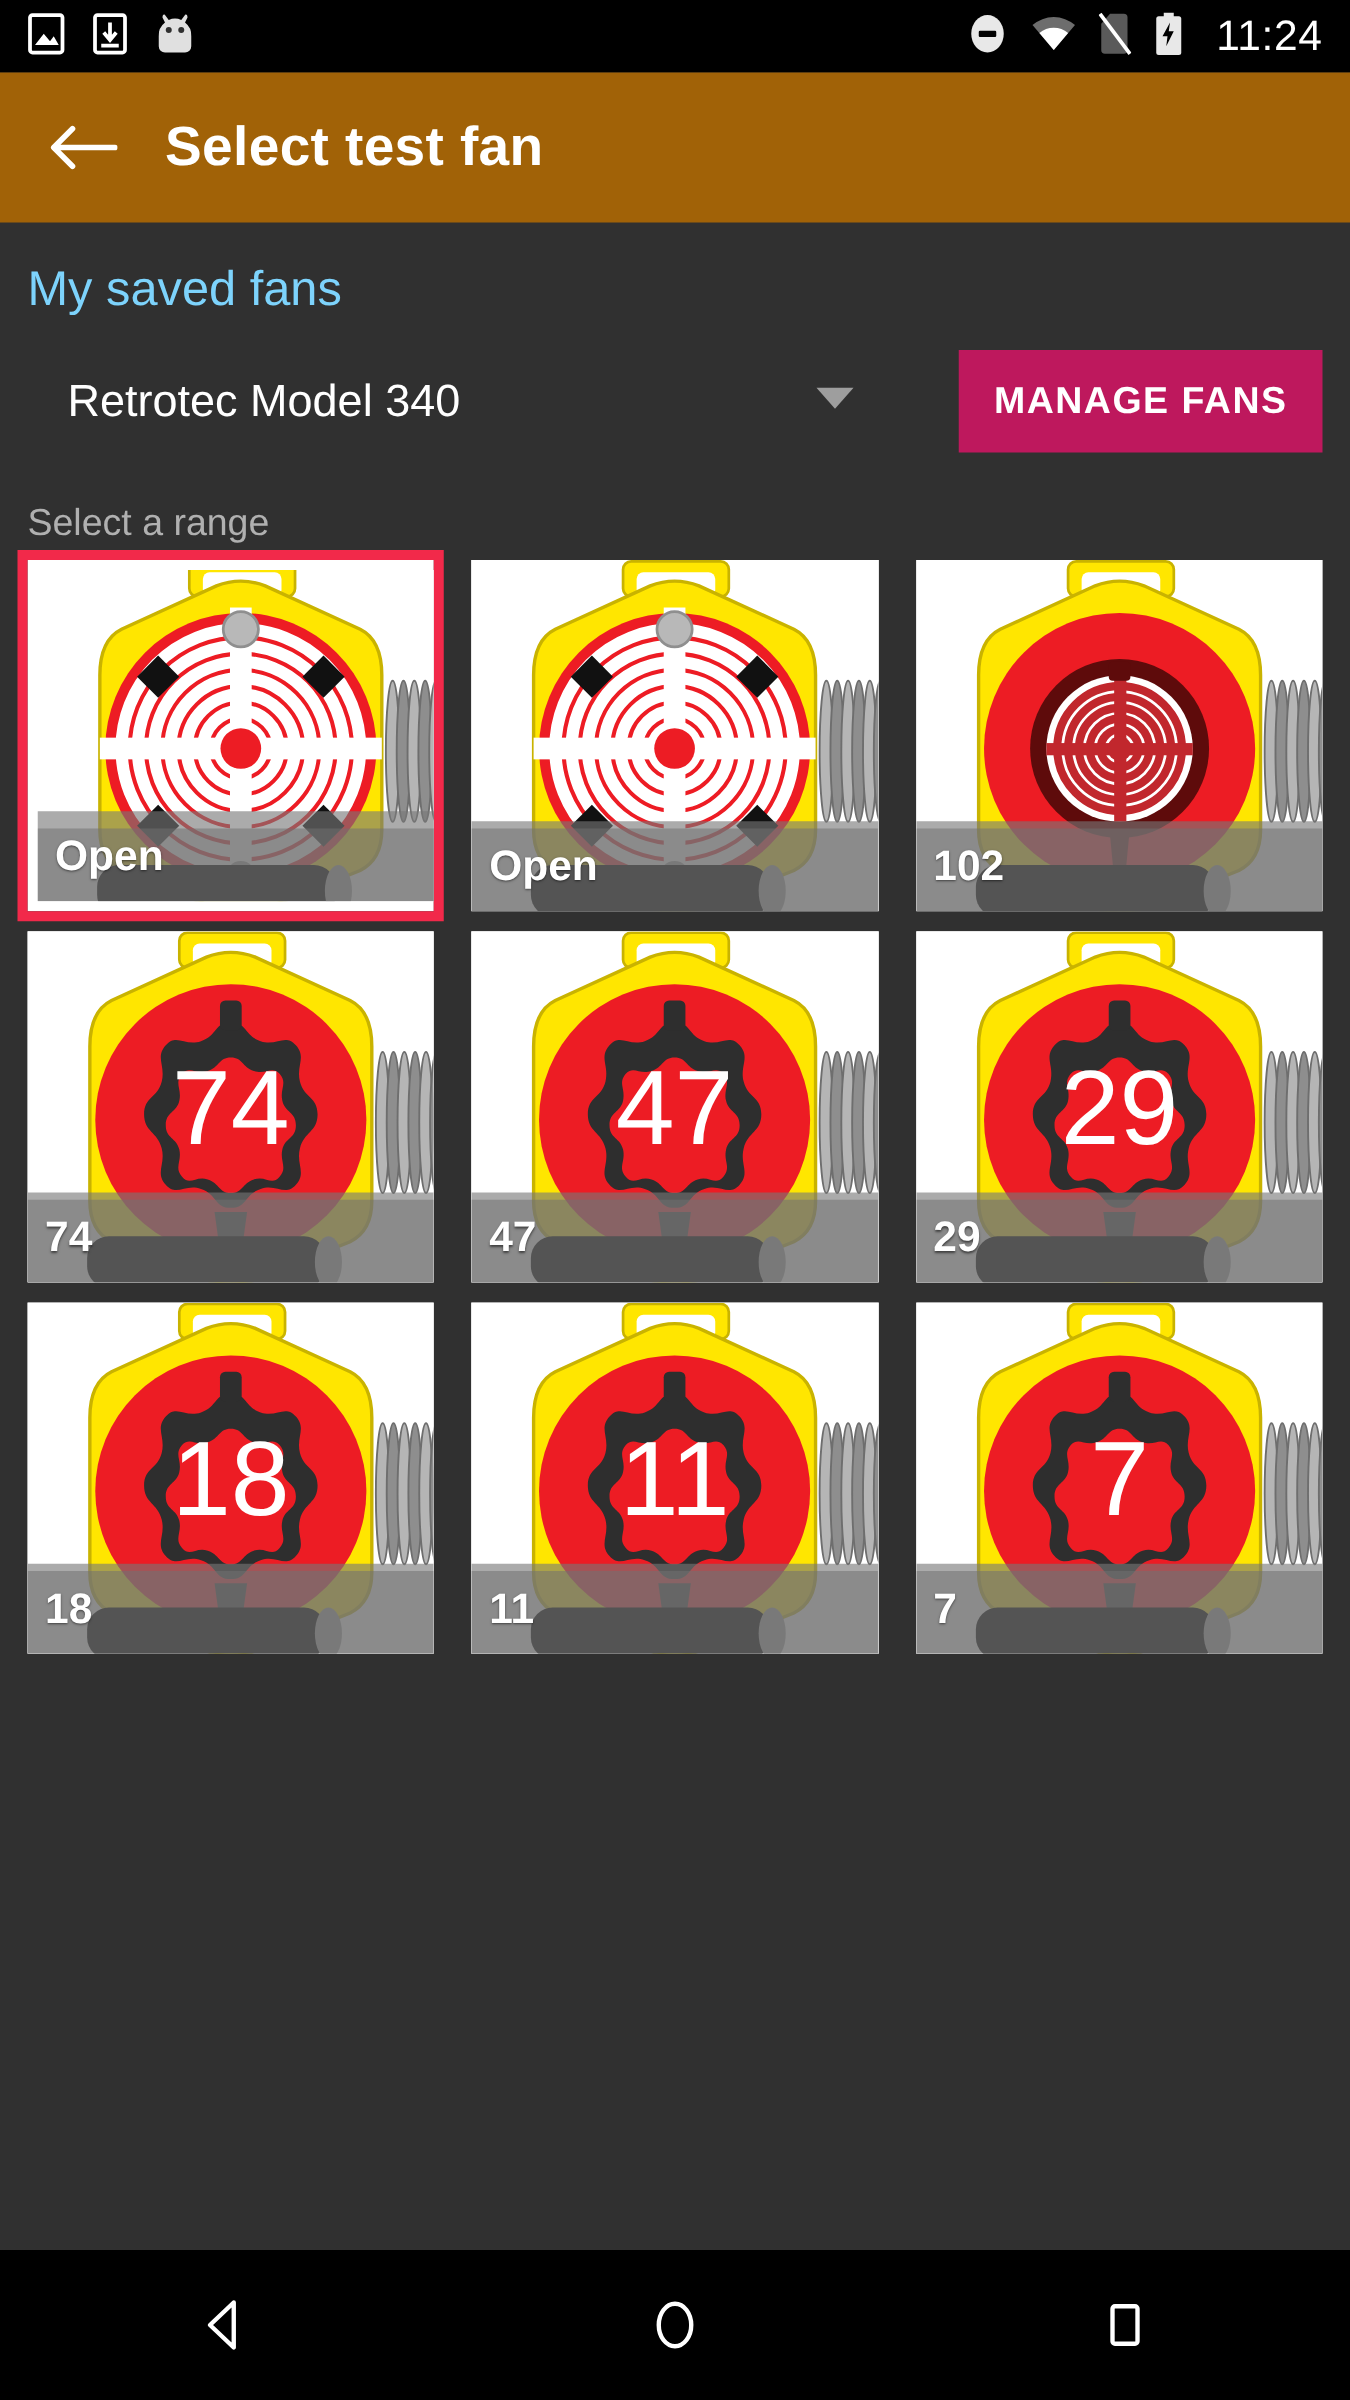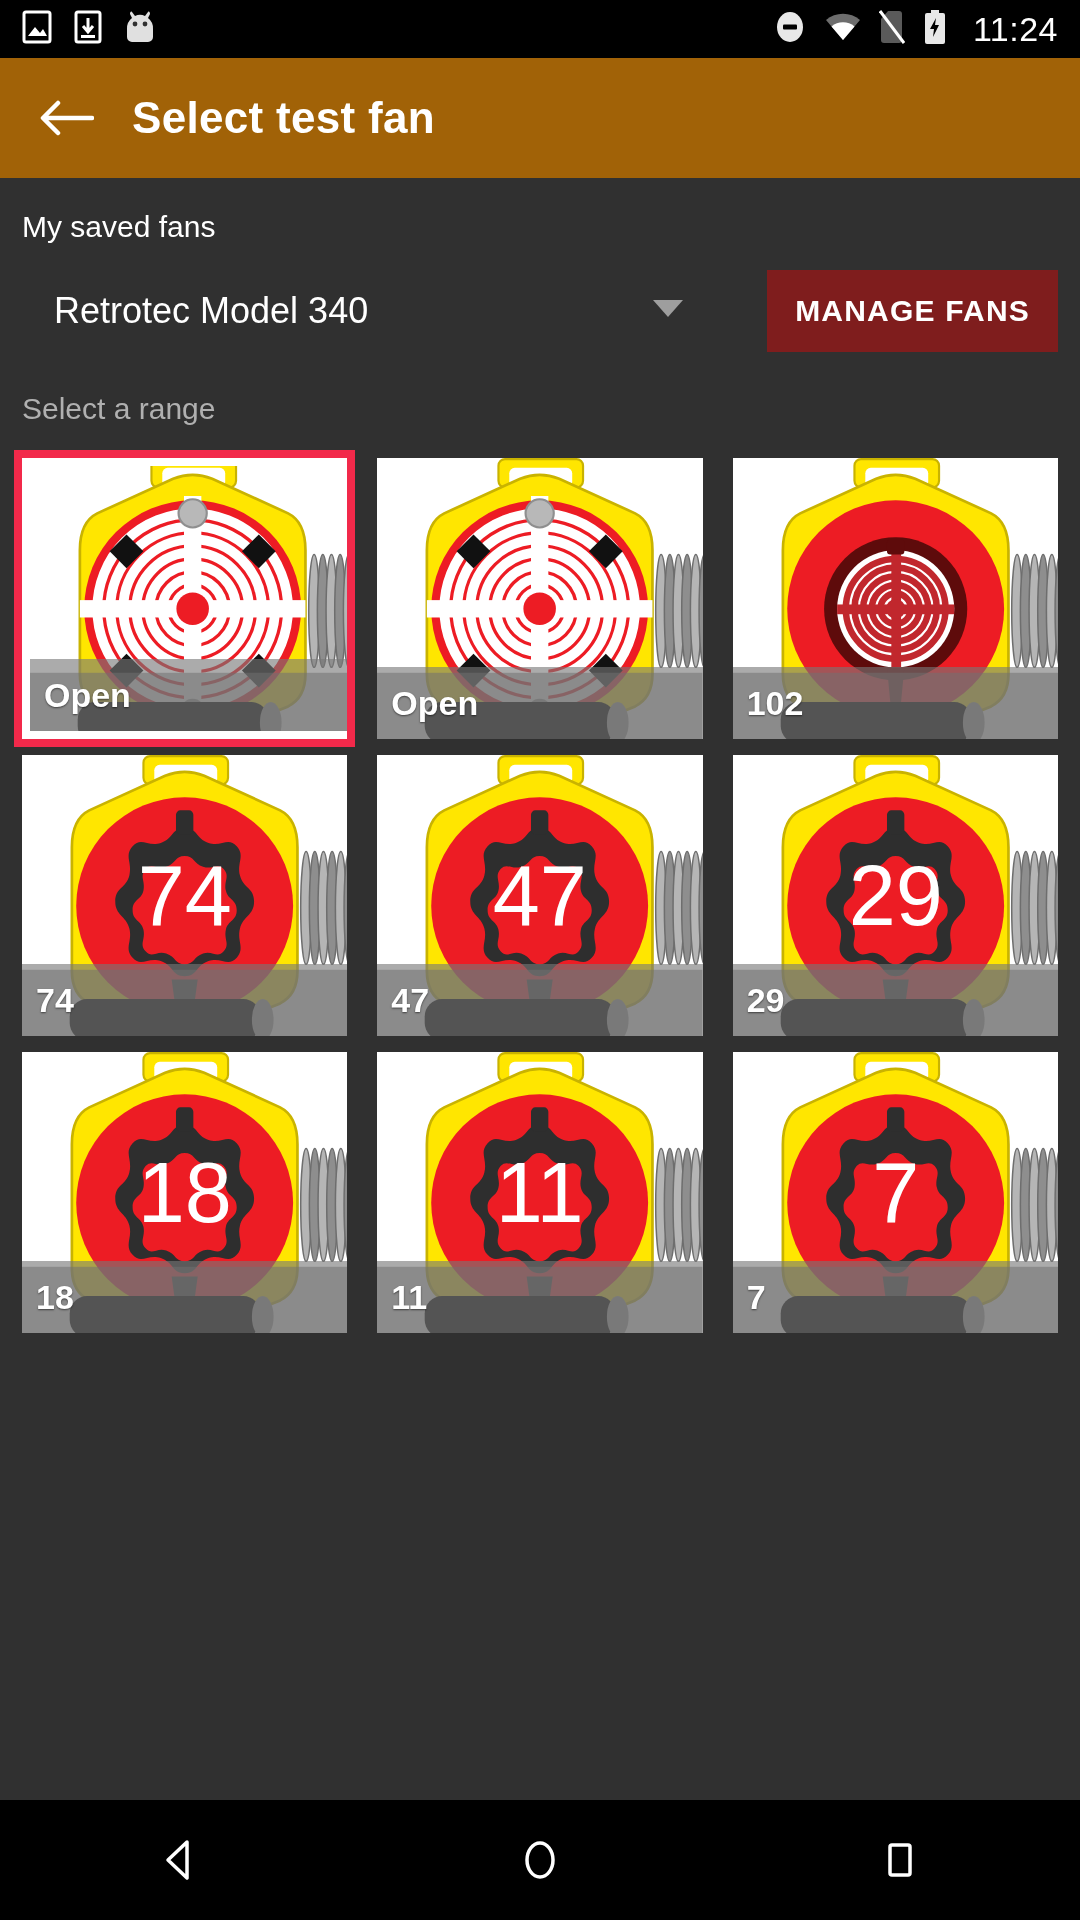--- a/index.html
+++ b/index.html
@@ -28,41 +28,41 @@
   }
   .back-btn{ width:62px; height:62px; display:flex; align-items:center; justify-content:center; }
   .appbar-title{
     color:#fff; font-size:44px; font-weight:bold; margin-left:34px; letter-spacing:.3px;
   }
 
   
   .content{ padding:0 22px; }
 
   .section-label{
-    color:#ffffff; font-size:30px; padding:32px 0 0 0;
+    color:#7dd3fc; font-size:39px; padding:32px 0 0 0;
   }
   .saved-row{
     display:flex; align-items:center; margin-top:26px;gap:10px;
   }
   .spinner{
     flex:1; display:flex; align-items:center; padding-right:30px;
   }
   .spinner-value{
     color:#ffffff; font-size:36px; padding-left:32px;
   }
   .caret{ margin-left:auto; margin-right:44px; }
   .manage-btn{
-    background:#7f1d1d; color:#fff; font-size:30px; font-weight:bold;
+    background:#be185d; color:#fff; font-size:30px; font-weight:bold;
     letter-spacing:1.2px; padding:24px 28px; border:none;
     font-family:"Liberation Sans", sans-serif; cursor:pointer;
     min-width:280px; text-align:center;
   }
 
   .range-label{
-    color:#b0b0b0; font-size:30px; margin-top:40px; margin-bottom:32px;
+    color:#b0b0b0; font-size:30px; margin-top:40px; margin-bottom:12px;
   }
 
   
   .grid{
     display:grid; grid-template-columns:repeat(3, 1fr);
     gap:16px 30px;
   }
   .card{
     position:relative; background:#fff; height:281px; overflow:hidden;
     cursor:pointer;

